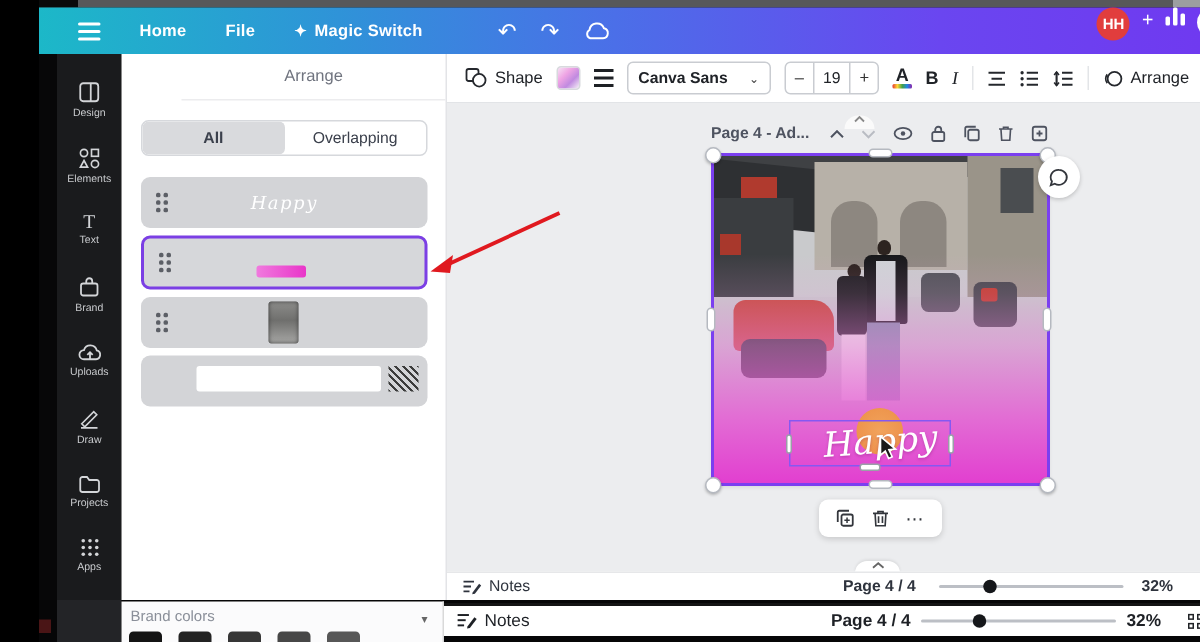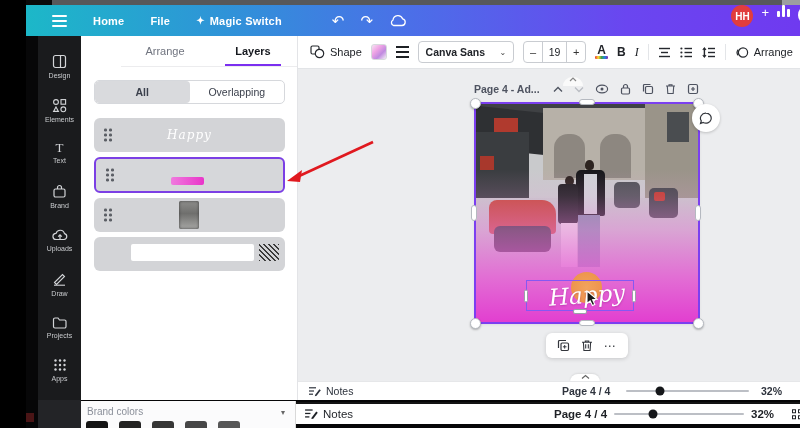--- a/index.html
+++ b/index.html
@@ -281,21 +281,20 @@
             <circle cx="11.5" cy="11.5" r="1.2"></circle>
           </g>
         </svg>
       <span class="lbl">Apps</span>
     </div>
   </div>
 
   <div class="panel">
     <div class="tabs">
       <div class="tab">Arrange</div>
-      <div class="tab active">Layers</div>
     </div>
     <div class="segwrap">
       <div class="seg active">All</div>
       <div class="seg">Overlapping</div>
     </div>
     <div class="layers">
       <div class="layer">
         <div class="dots">
             <i></i>
             <i></i>

